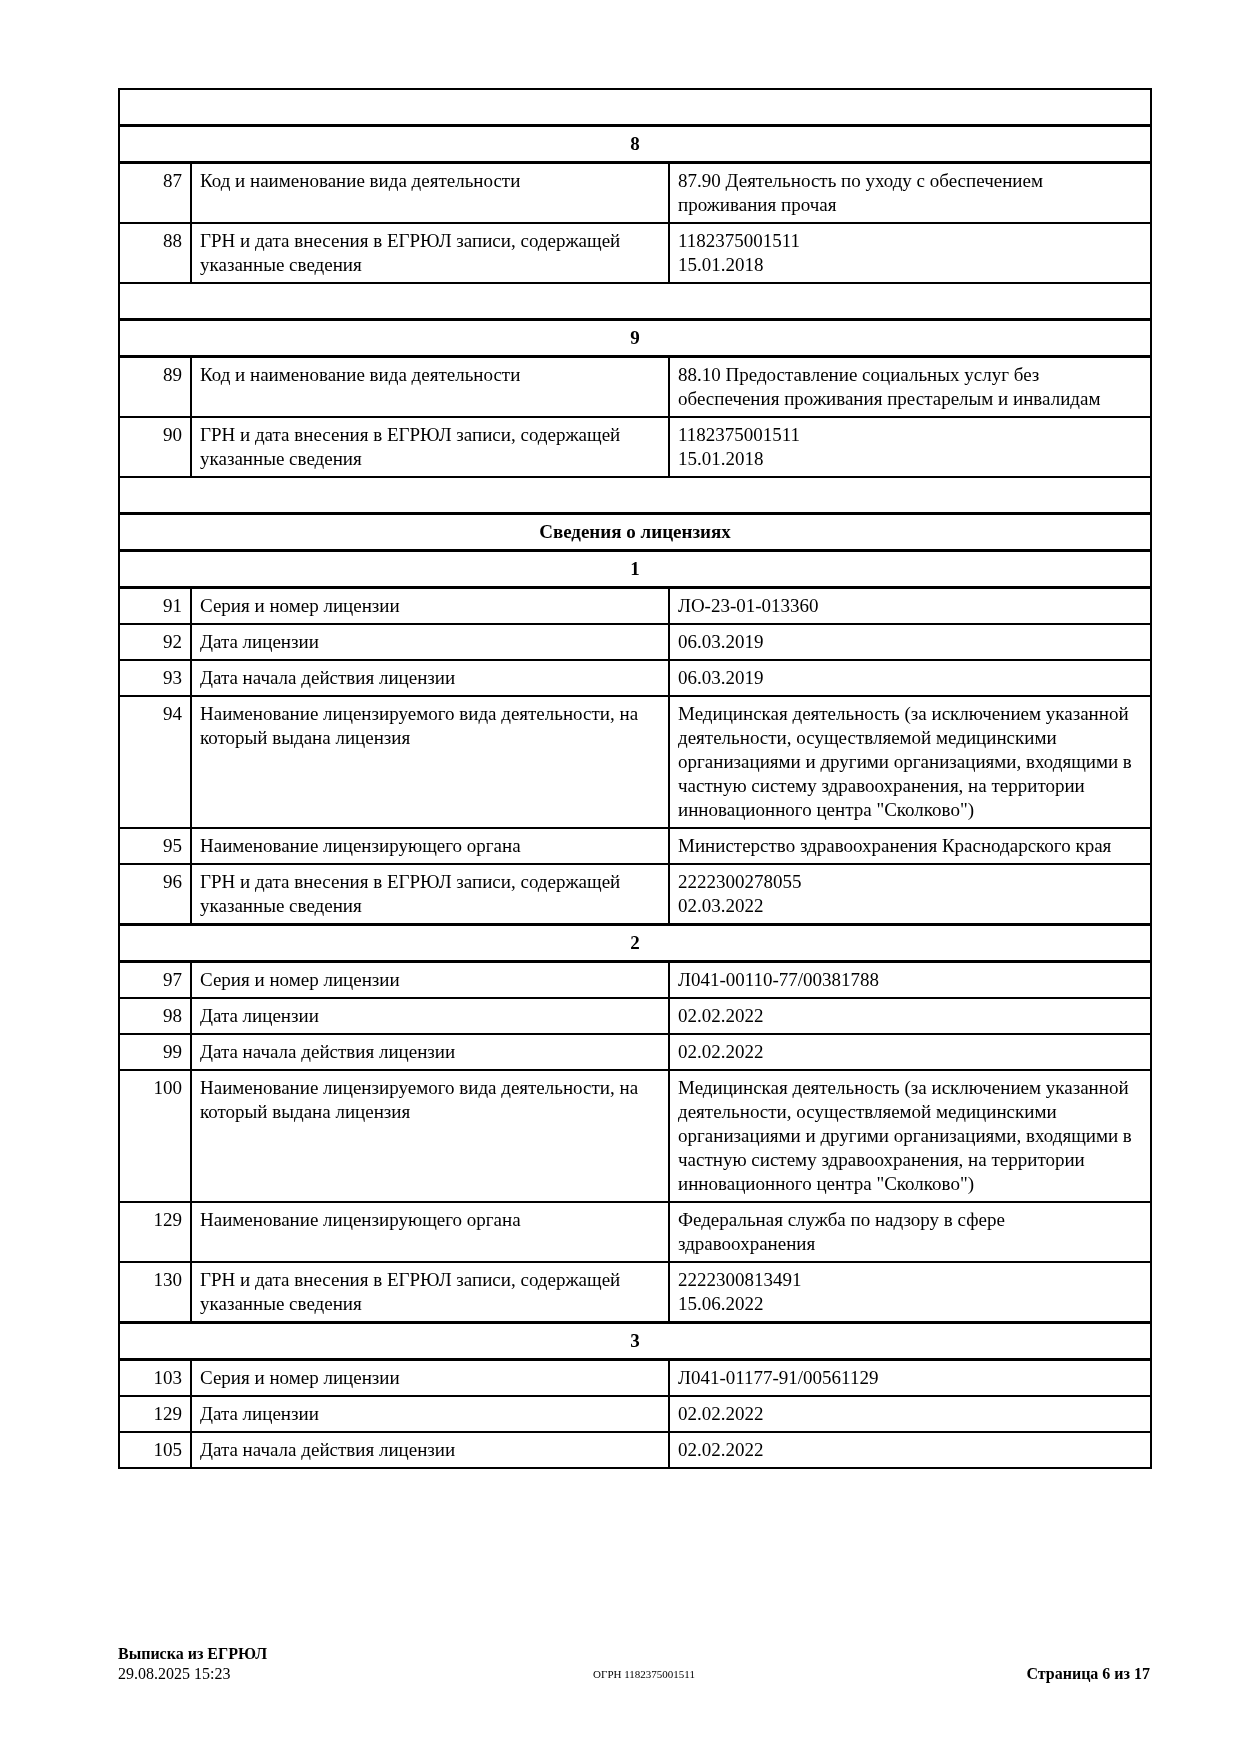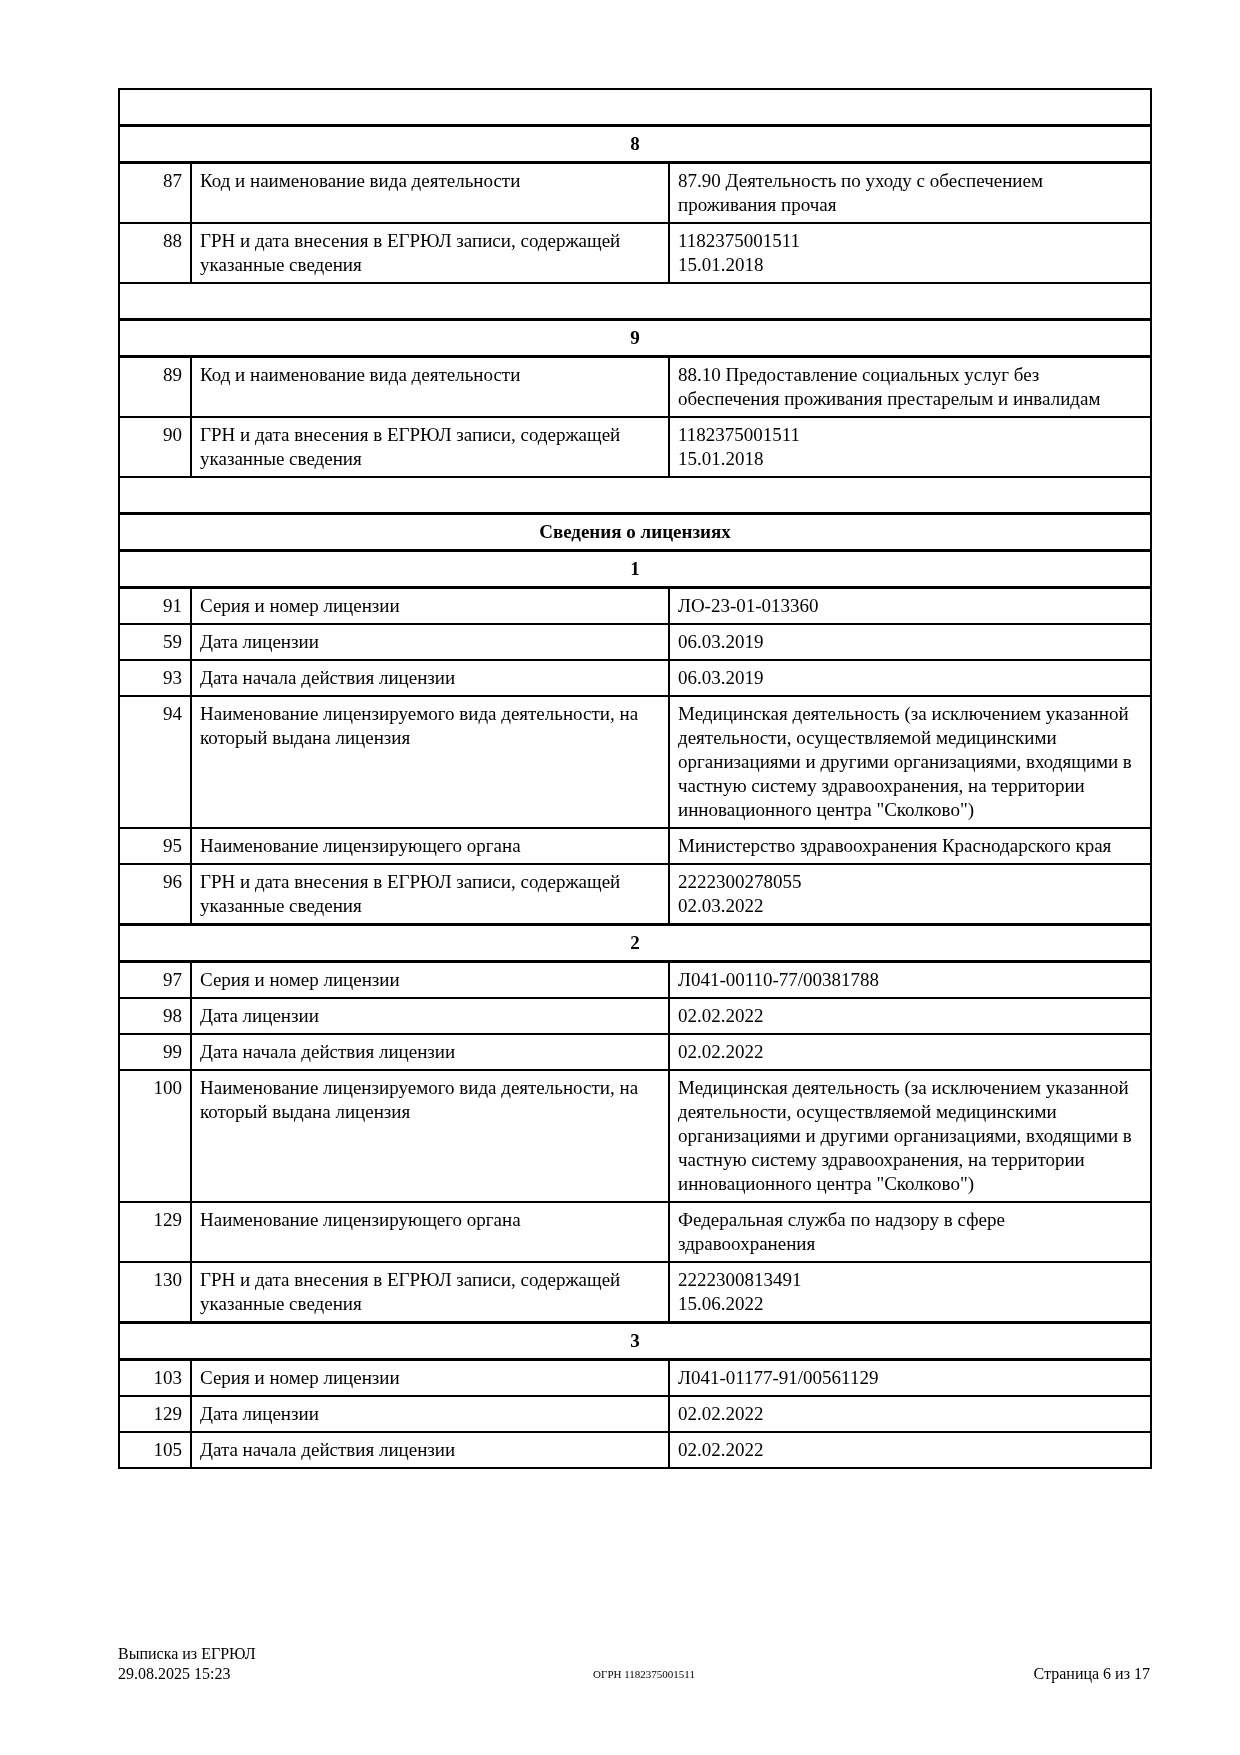--- a/index.html
+++ b/index.html
@@ -38,38 +38,39 @@
     border-top-width: 3px;
     border-bottom-width: 3px;
   }
   .footer-left {
     position: absolute;
     left: 118px;
     top: 1644px;
     font-size: 16px;
     line-height: 20px;
   }
-  .footer-left .doc-type { font-weight: normal; }
+  .footer-left .doc-type { font-weight: bold; }
   .footer-center {
     position: absolute;
     left: 0;
     top: 1664px;
     width: 1240px;
     text-align: center;
     font-size: 11px;
     line-height: 20px;
     padding-left: 24px;
   }
   .footer-right {
     position: absolute;
     right: 90px;
     top: 1664px;
     font-size: 16px;
     line-height: 20px;
     text-align: right;
+    font-weight: bold;
   }
 </style>
 </head>
 <body>
 
 <div class="page">
 
   <table class="egrul">
     <colgroup>
       <col style="width:72px">
@@ -127,21 +128,21 @@
       <tr class="section">
           <td colspan="3">1</td>
         </tr>
 
       <tr>
         <td class="num">91</td>
         <td>Серия и номер лицензии</td>
         <td class="val">ЛО-23-01-013360</td>
       </tr>
       <tr>
-        <td class="num">59</td>
+        <td class="num">92</td>
         <td>Дата лицензии</td>
         <td class="val">06.03.2019</td>
       </tr>
       <tr>
         <td class="num">93</td>
         <td>Дата начала действия лицензии</td>
         <td class="val">06.03.2019</td>
       </tr>
       <tr>
         <td class="num">94</td>

